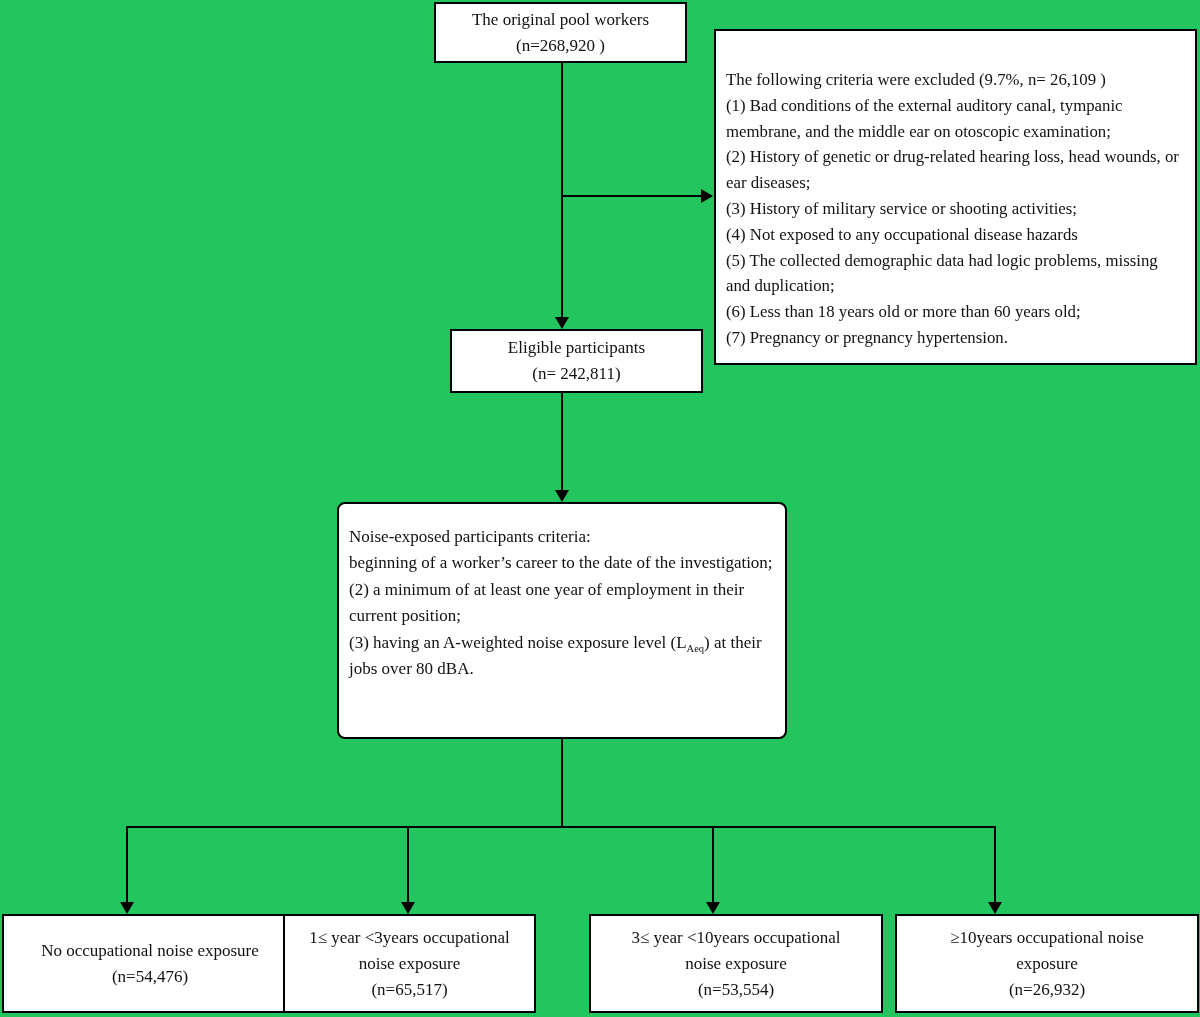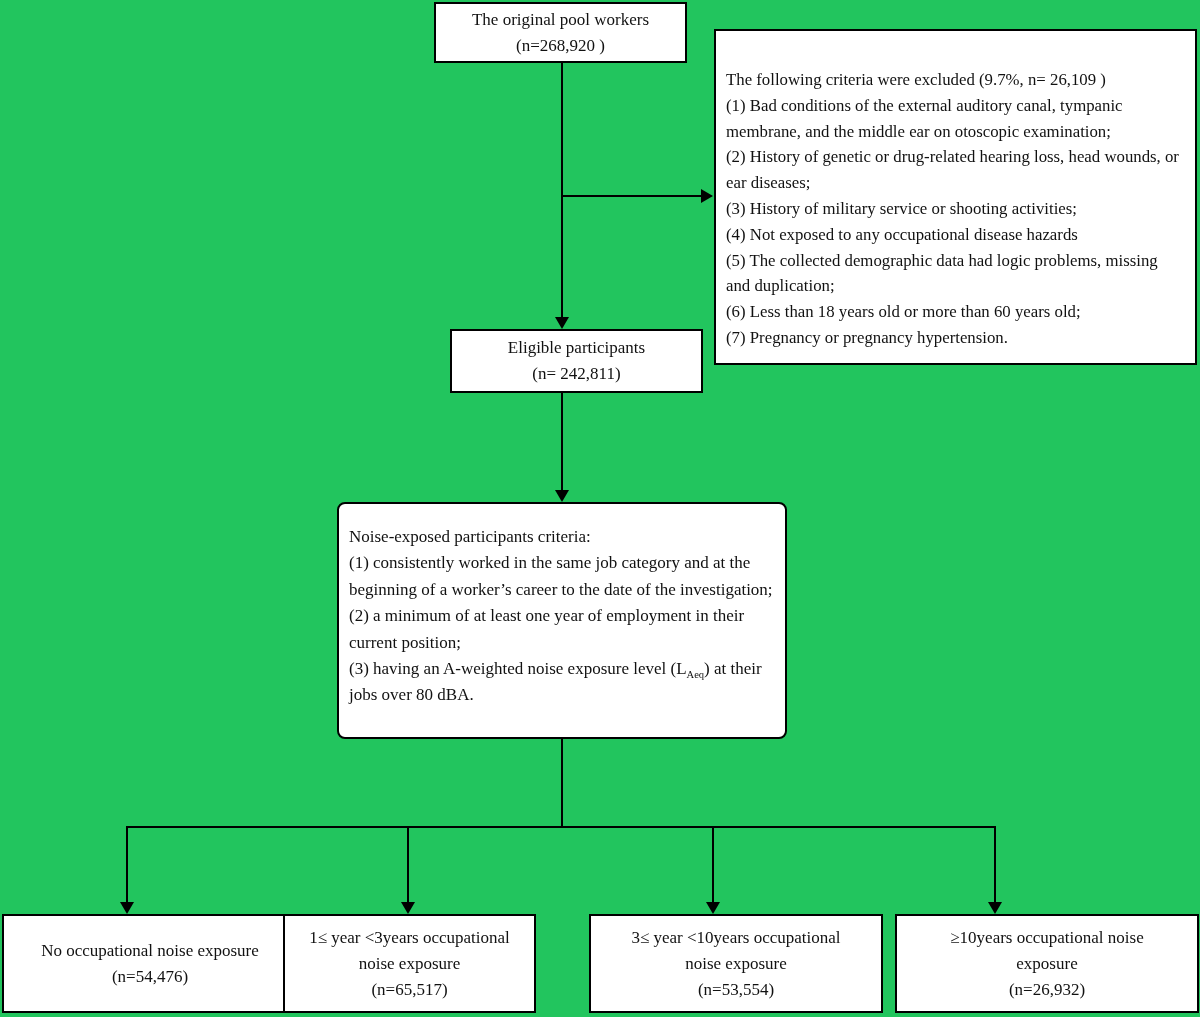--- a/index.html
+++ b/index.html
@@ -97,21 +97,20 @@
     <div class="tline excl">(7) Pregnancy or pregnancy hypertension.</div>
   </div>
 
   <div class="box center" style="left:434px;top:329px;width:253px;height:64px;margin-left:16px;">
     <div class="tline">Eligible participants</div>
     <div class="tline">(n= 242,811)</div>
   </div>
 
   <div class="box leftpad" style="left:337px;top:502px;width:450px;height:237px;padding-top:20px;border-radius:8px;">
     <div class="tline crit">Noise-exposed participants criteria:</div>
-    <div class="tline crit">(1) consistently worked in the same job category and at the</div>
     <div class="tline crit">beginning of a worker’s career to the date of the investigation;</div>
     <div class="tline crit">(2) a minimum of at least one year of employment in their</div>
     <div class="tline crit">current position;</div>
     <div class="tline crit"><span>(3) having an A-weighted noise exposure level (L</span><sub>Aeq</sub><span>) at their</span></div>
     <div class="tline crit">jobs over 80 dBA.</div>
   </div>
 
   <div class="box center" style="left:2px;top:914px;width:296px;height:99px;">
     <div class="tline">No occupational noise exposure</div>
     <div class="tline">(n=54,476)</div>

